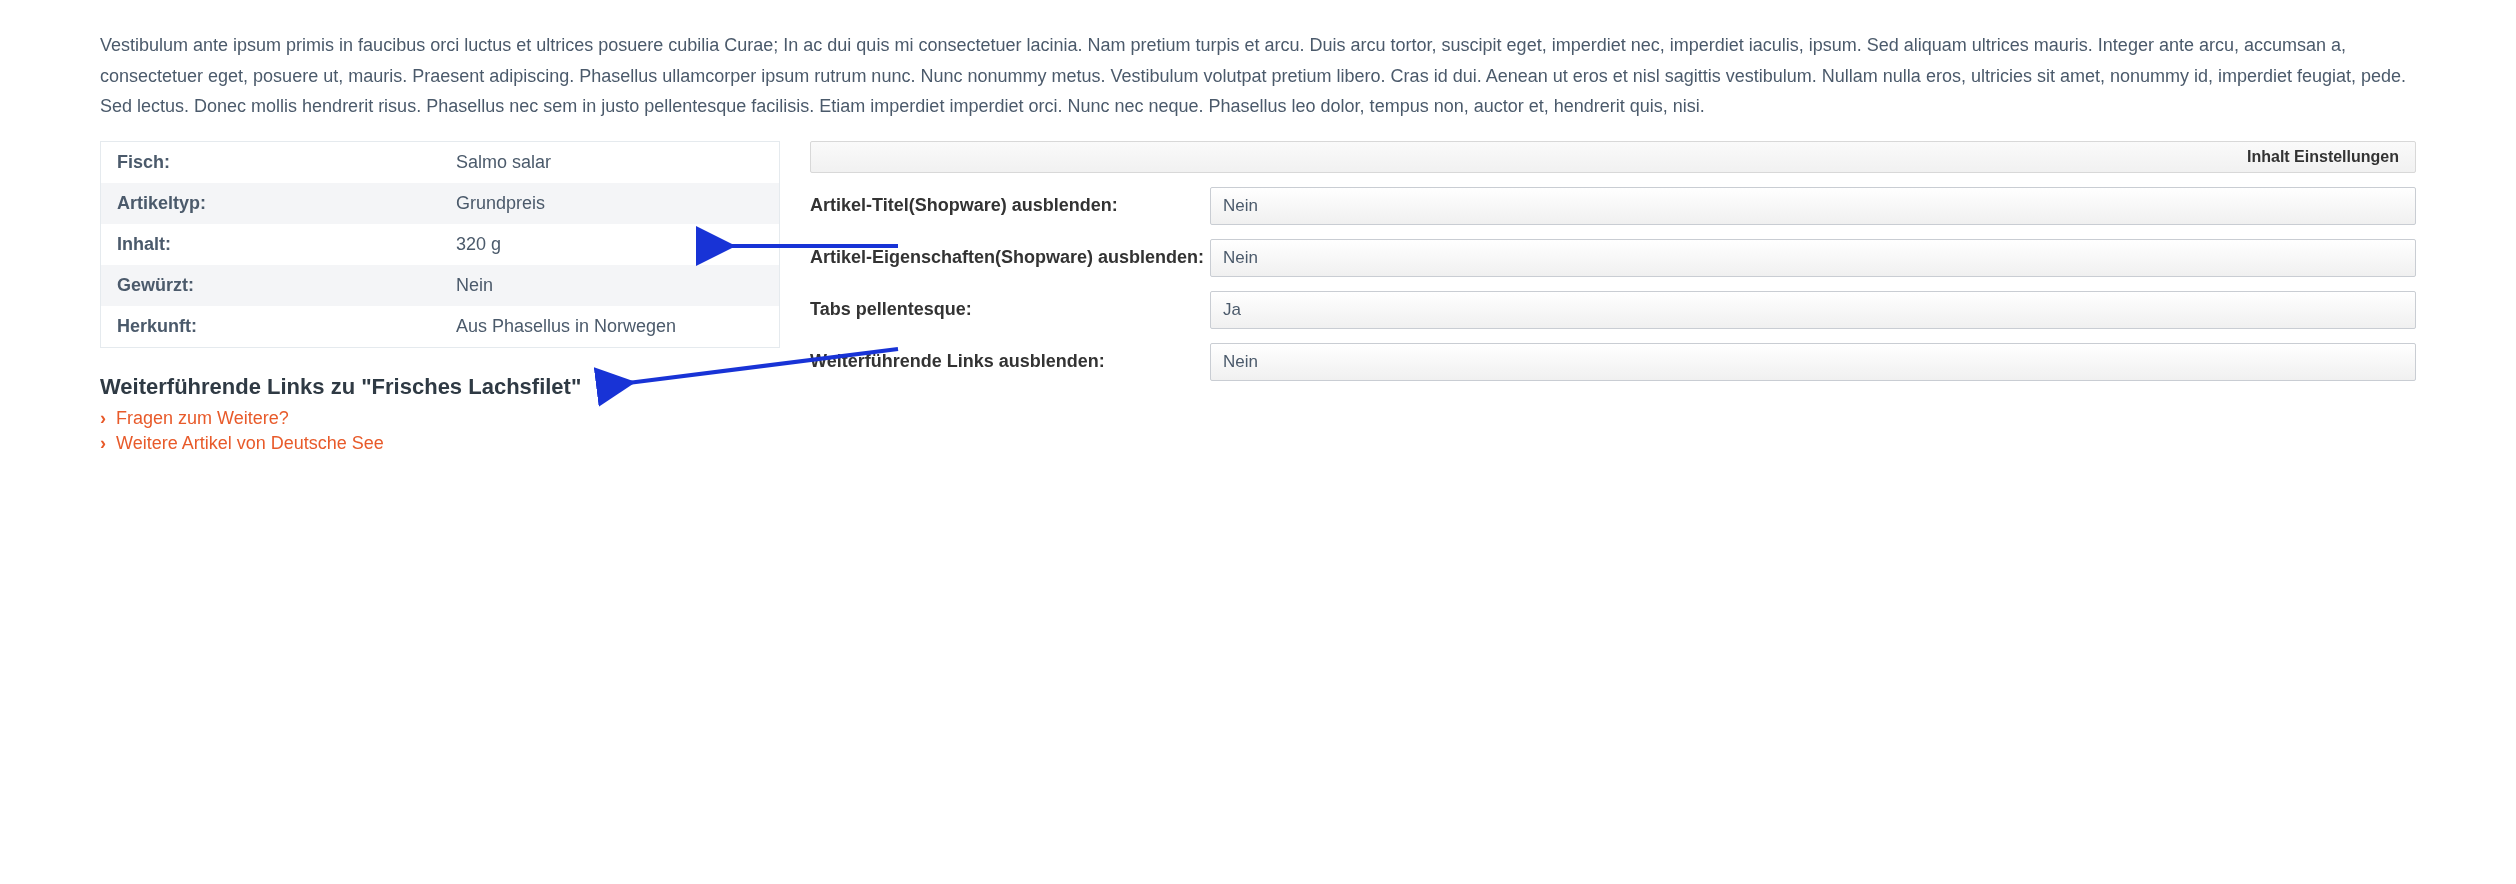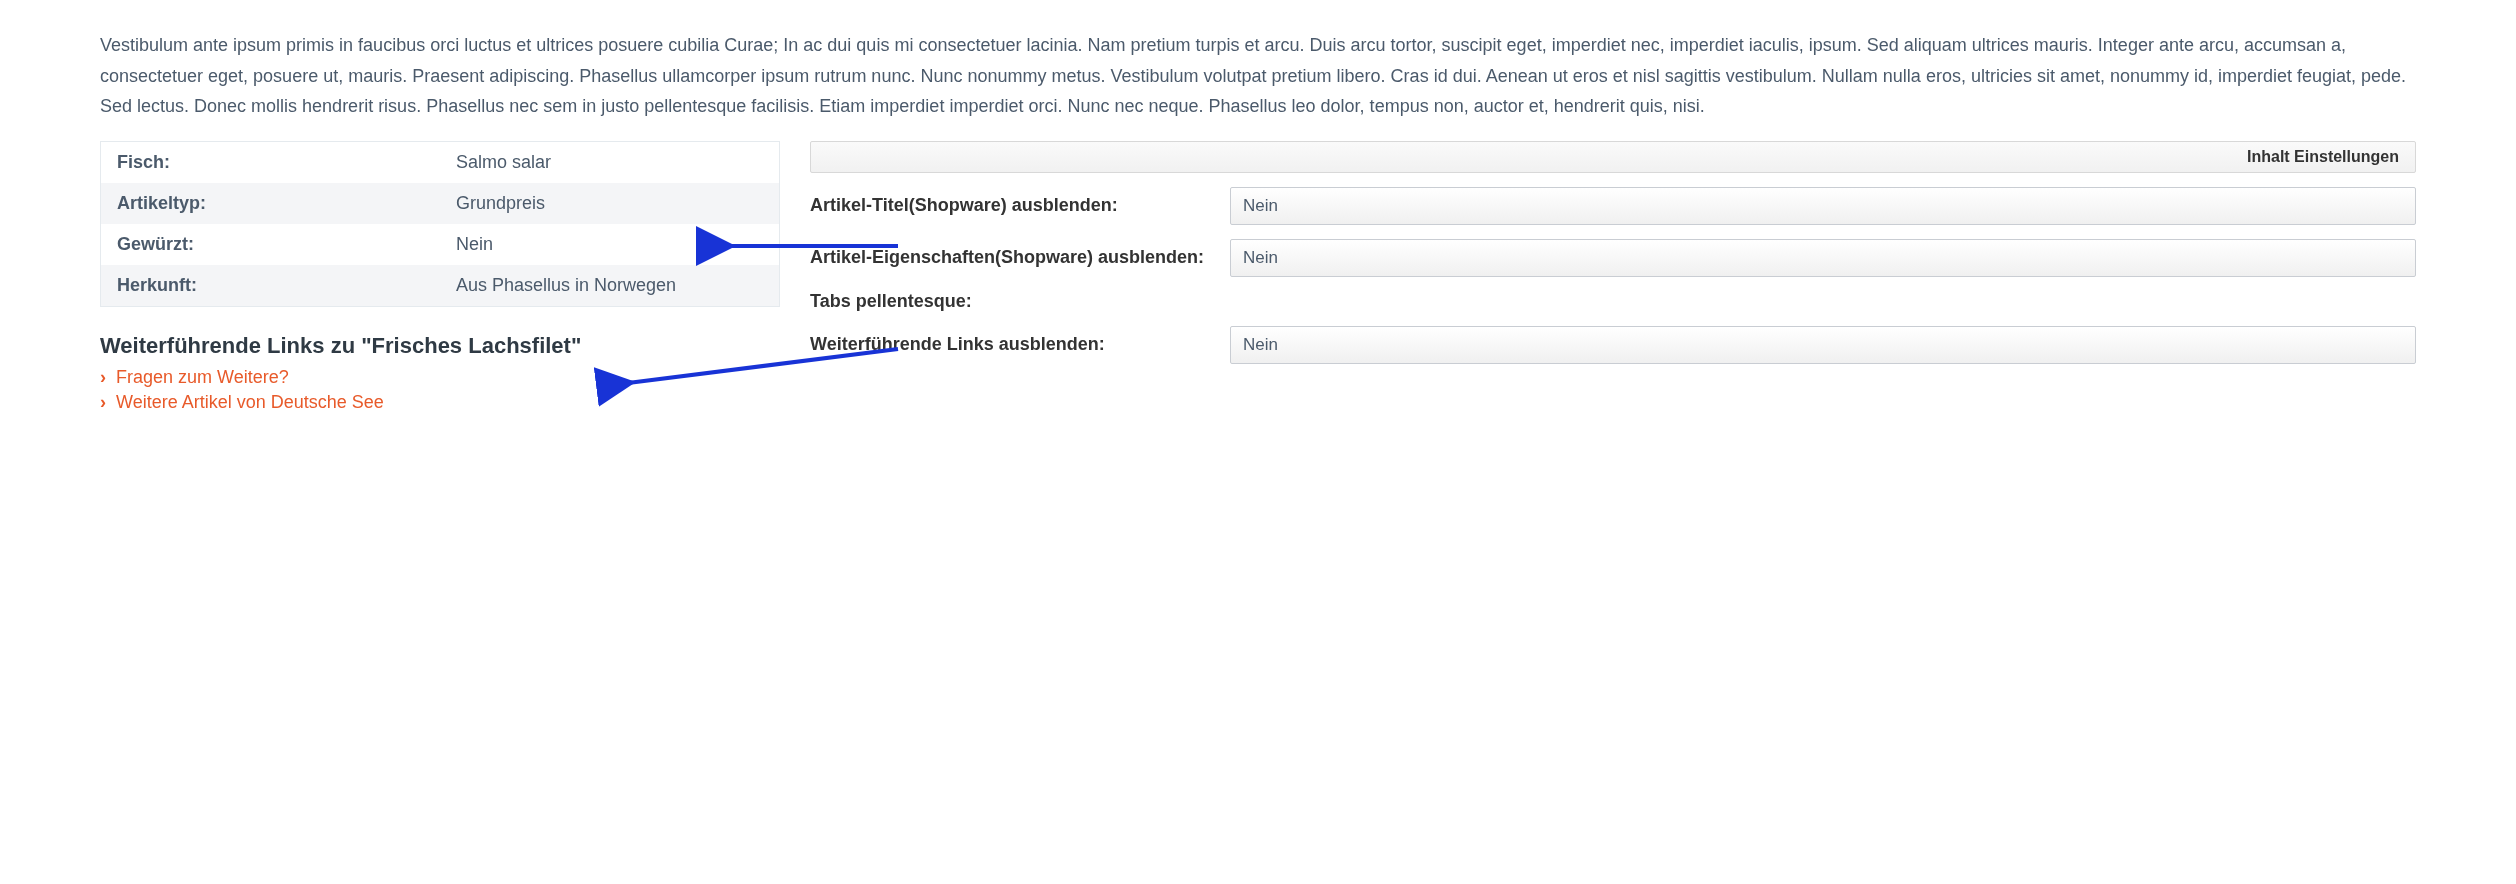--- a/index.html
+++ b/index.html
@@ -11,21 +11,21 @@
   .right { flex: 1; position: relative; }
   table.props { width: 100%; border: 1px solid #e5eaee; border-collapse: collapse; }
   table.props td { padding: 10px 16px; font-size: 18px; color: #4b5a6b; }
   table.props td:first-child { font-weight: 700; width: 50%; }
   table.props tr:nth-child(even) td { background: #f4f5f7; }
   h3.links-head { font-size: 22px; font-weight: 700; color: #2f3a44; margin: 26px 0 8px 0; }
   .link-row { display: flex; align-items: center; gap: 10px; margin: 4px 0; font-size: 18px; color: #e85a2a; }
   .link-row .chev { font-weight: 700; color: #e85a2a; }
   .link-row a { color: #e85a2a; text-decoration: none; }
   .panel-header { background: linear-gradient(#fafafa, #f1f1f1); border: 1px solid #d8d8d8; border-radius: 2px; padding: 6px 16px; font-size: 16px; color: #333; text-align: right; margin-bottom: 14px; font-weight: bold; }
-  .setting-row { display: flex; align-items: center; gap: 20px; margin-bottom: 14px; }
+  .setting-row { display: flex; align-items: center; margin-bottom: 14px; }
   .setting-row .lbl { flex: 0 0 400px; font-weight: 700; font-size: 18px; color: #333; }
   .setting-row .select-box { flex: 1; background: linear-gradient(#ffffff, #f0f0f0); border: 1px solid #c9cdd3; border-radius: 2px; padding: 8px 12px; font-size: 17px; color: #4b5a6b; }
   
   .arrow { position: absolute; pointer-events: none; }
   .arrow svg { overflow: visible; }
 </style>
 </head>
 <body>
 
 <div class="wrap">
@@ -35,20 +35,24 @@
     <div class="left">
       <table class="props">
         <tbody>
             <tr>
               <td>Fisch:</td>
               <td>Salmo salar</td>
             </tr>
         <tr>
               <td>Artikeltyp:</td>
               <td>Grundpreis</td>
+            </tr>
+        <tr>
+              <td>Inhalt:</td>
+              <td>320 g</td>
             </tr>
         <tr>
               <td>Gewürzt:</td>
               <td>Nein</td>
             </tr>
         <tr>
               <td>Herkunft:</td>
               <td>Aus Phasellus in Norwegen</td>
             </tr>
       </tbody>
@@ -71,20 +75,21 @@
       <div class="setting-row">
         <div class="lbl">Artikel-Titel(Shopware) ausblenden:</div>
         <div class="select-box">Nein</div>
       </div>
       <div class="setting-row">
         <div class="lbl">Artikel-Eigenschaften(Shopware) ausblenden:</div>
         <div class="select-box">Nein</div>
       </div>
       <div class="setting-row">
         <div class="lbl">Tabs pellentesque:</div>
+        <div class="select-box">Ja</div>
       </div>
       <div class="setting-row">
         <div class="lbl">Weiterführende Links ausblenden:</div>
         <div class="select-box">Nein</div>
       </div>
     </div>
 
     <div class="arrow" style="left:620px; top:90px; width:180px; height:30px;">
       <svg width="180" height="30">
         <defs>

